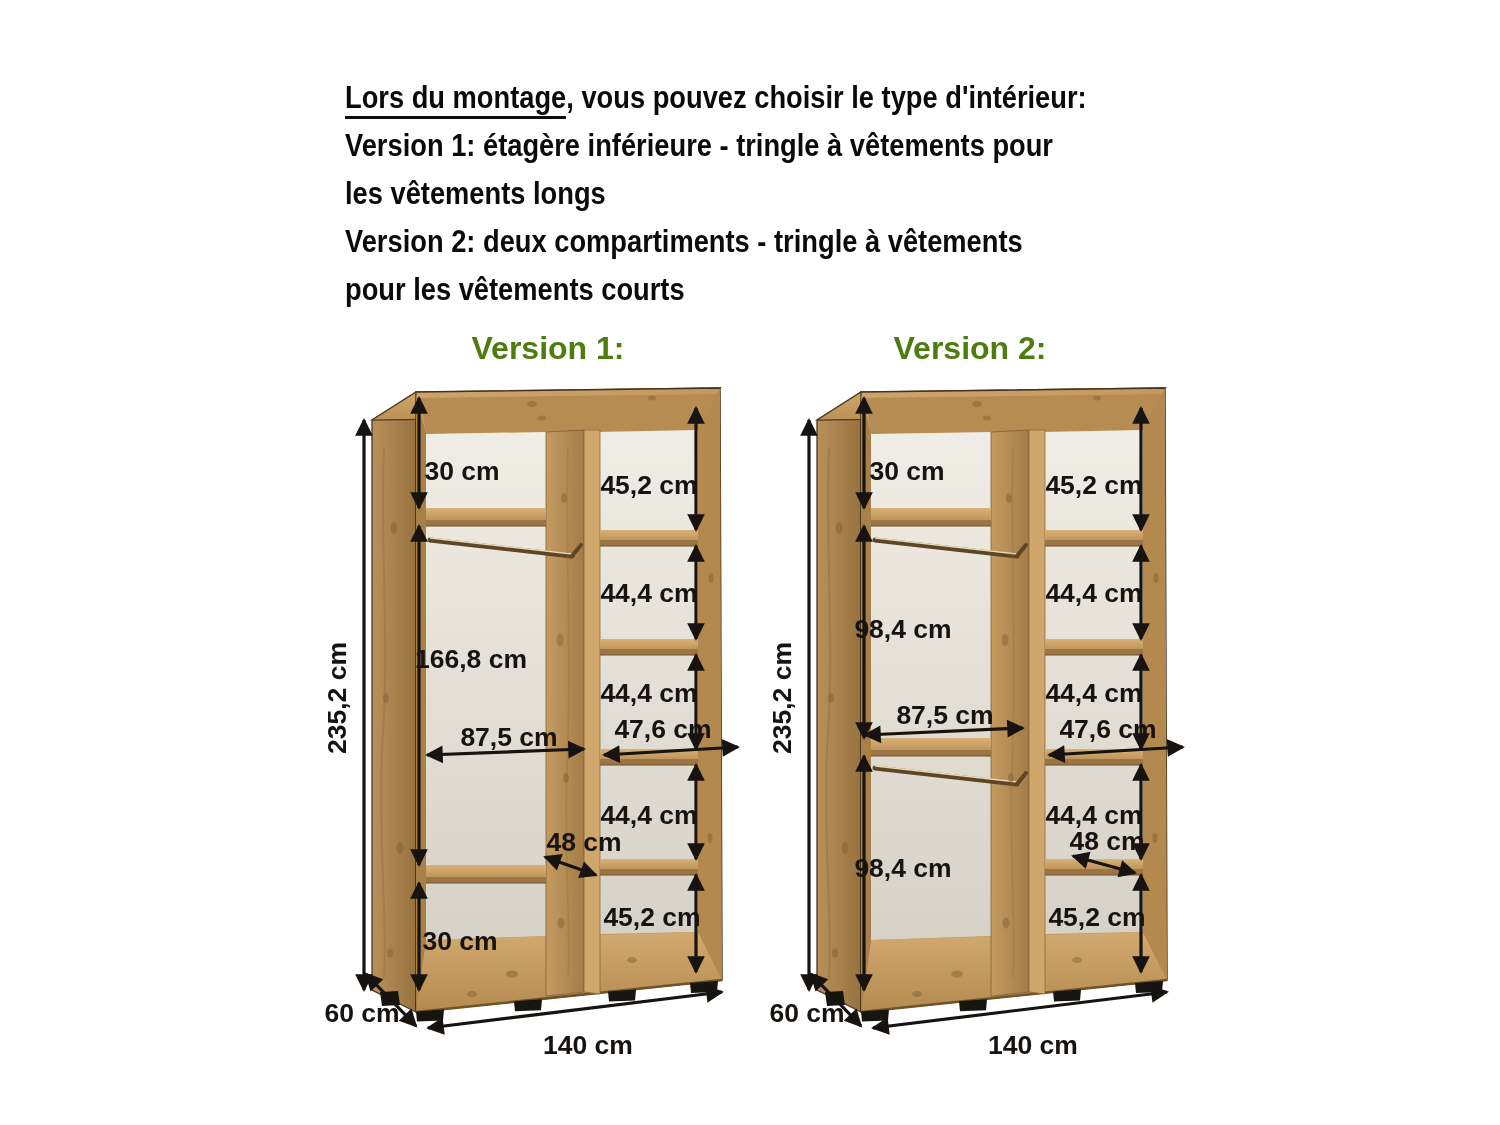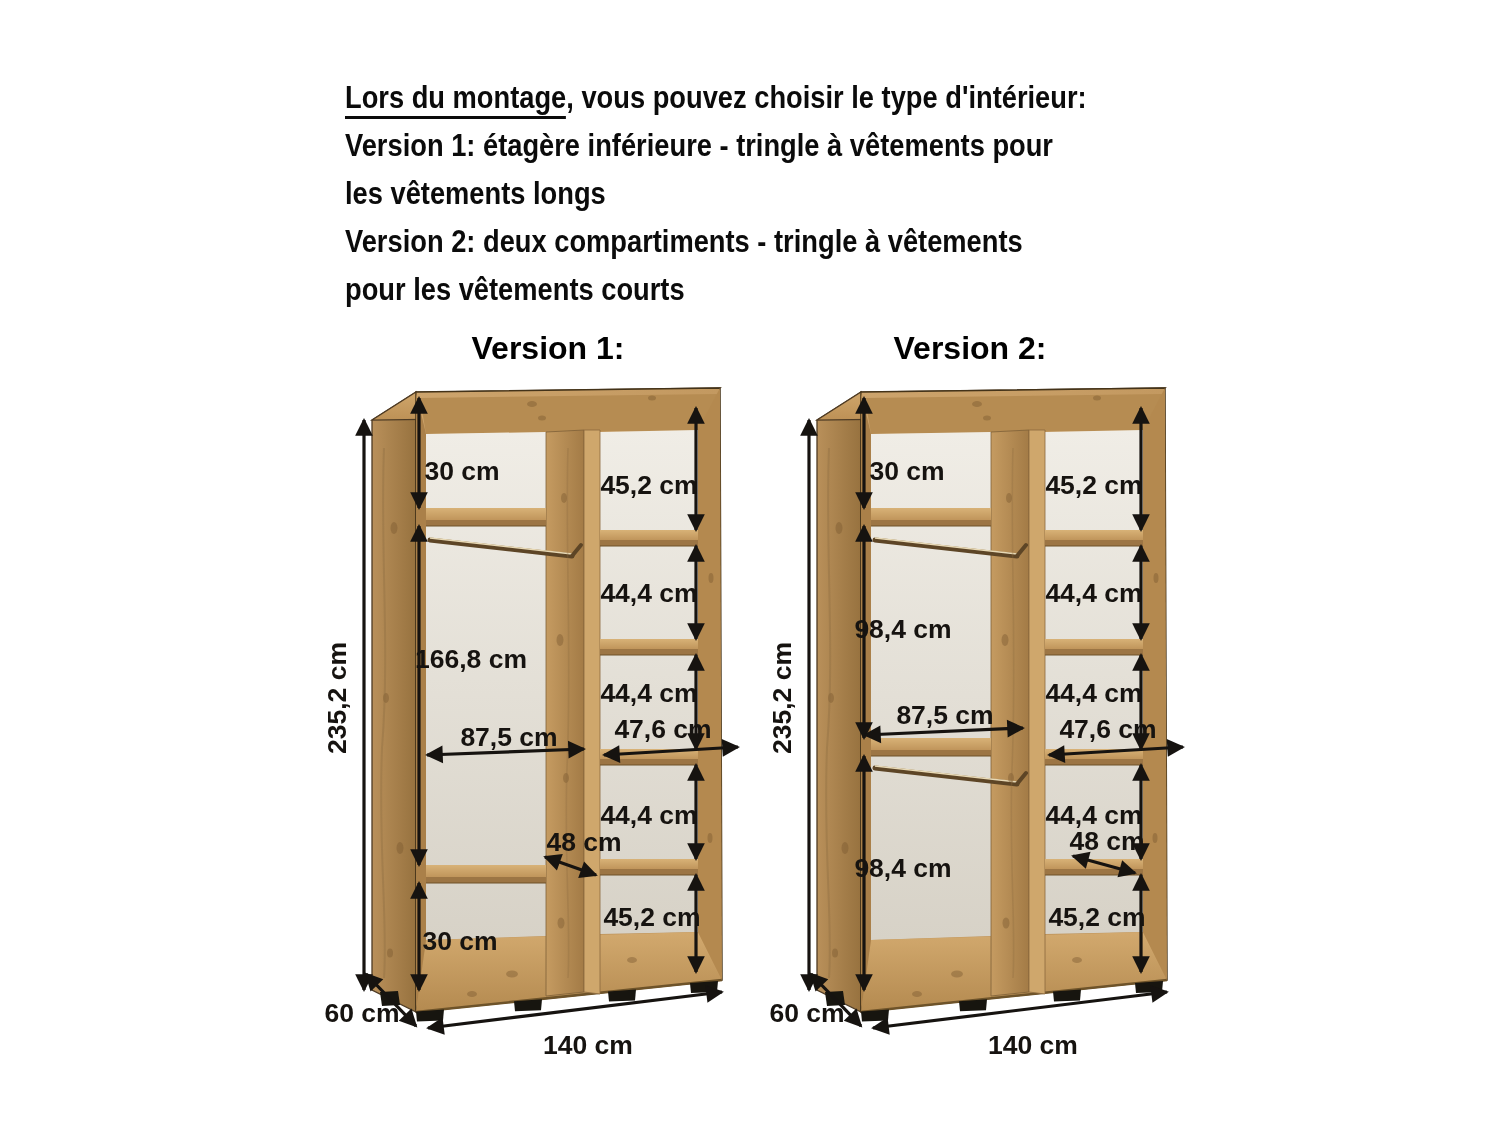--- a/index.html
+++ b/index.html
@@ -4,21 +4,21 @@
 <style>
   html,body{margin:0;padding:0;background:#ffffff;}
   .page{position:relative;width:1500px;height:1125px;background:#ffffff;overflow:hidden;
         font-family:"Liberation Sans",sans-serif;}
   .header{position:absolute;left:345px;top:74px;color:#0b0b0b;font-weight:bold;
           font-size:31px;line-height:48px;white-space:nowrap;
           transform:scaleX(.88);transform-origin:left top;}
   .header .hline{display:block;}
   .ul{border-bottom:3px solid #0b0b0b;padding-bottom:1px;}
   .vtitle{position:absolute;top:330px;width:190px;text-align:center;font-size:32px;
-          font-weight:bold;color:#000000;}
+          font-weight:bold;color:#4d7c0f;}
   #title-v1{left:453px;}
   #title-v2{left:875px;}
   svg.wardrobe{position:absolute;top:378px;width:420px;height:700px;overflow:visible;}
   #svg-v1{left:332px;}
   #svg-v2{left:777px;}
   svg text{font-family:"Liberation Sans",sans-serif;font-weight:bold;fill:#161310;}
 </style>
 </head>
 <body>
 

